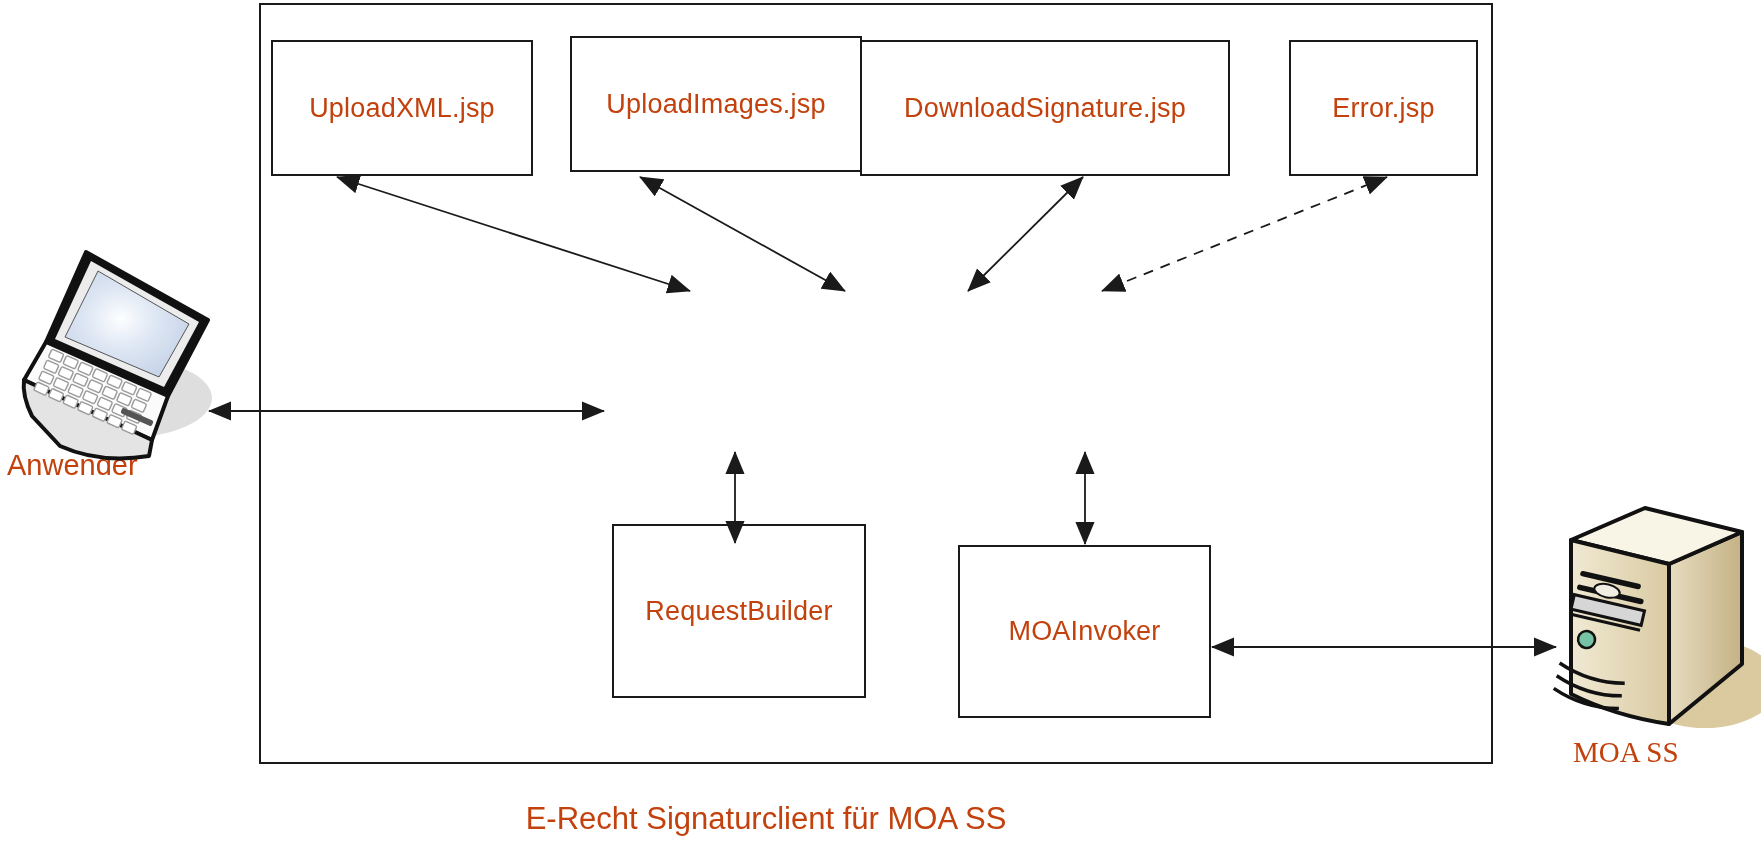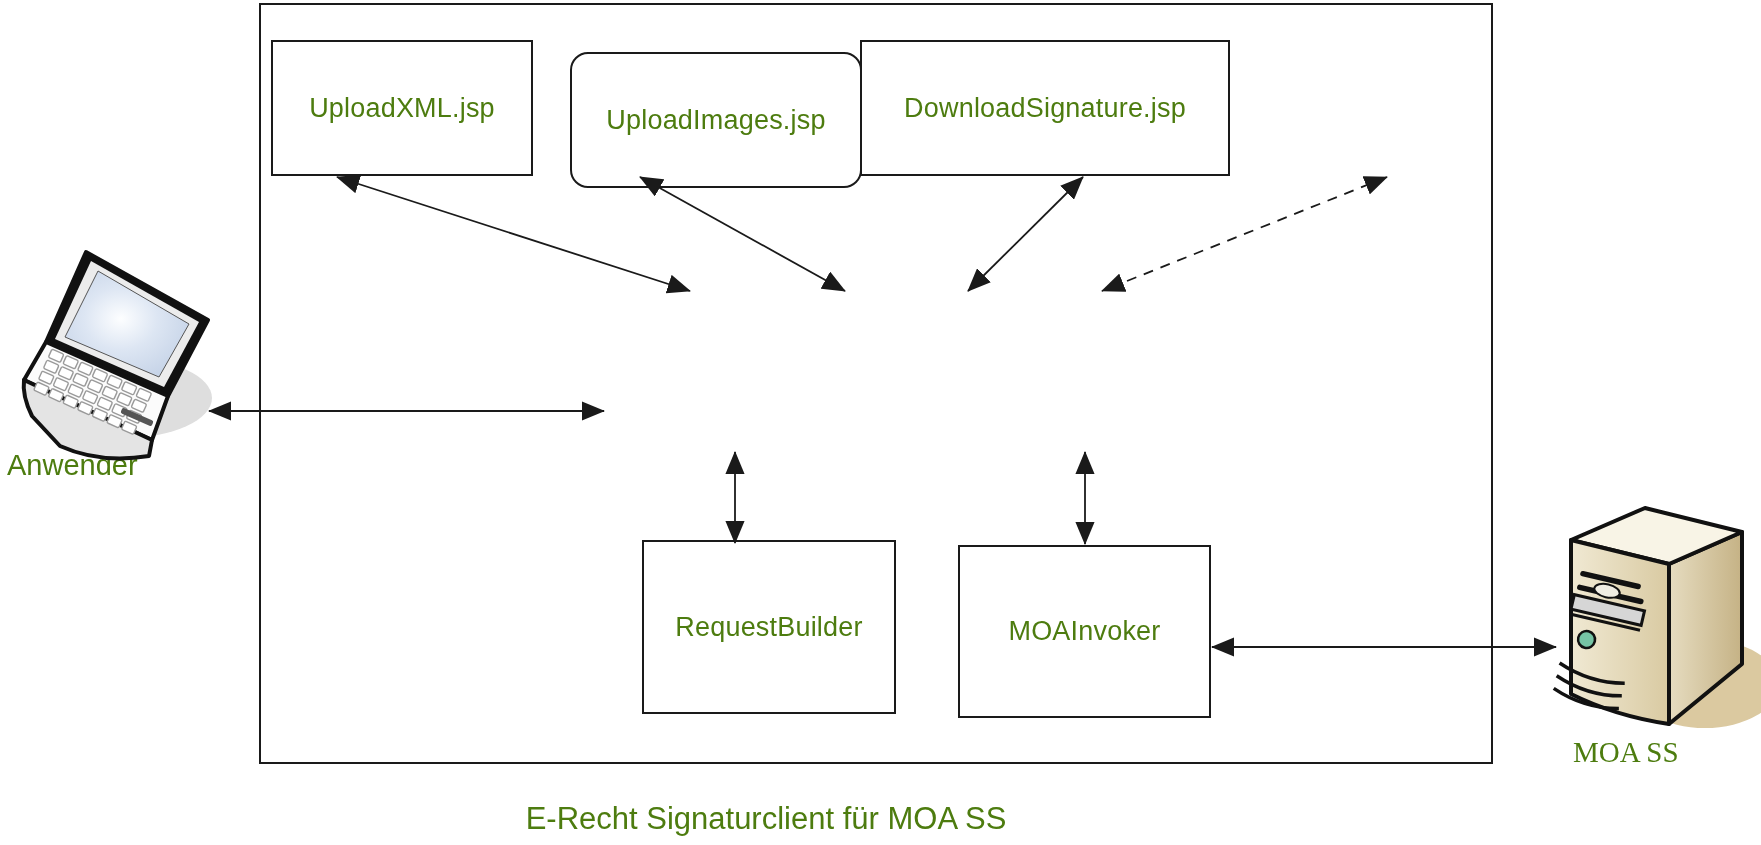--- a/index.html
+++ b/index.html
@@ -1,34 +1,34 @@
 <!DOCTYPE html>
 <html><head>
 <meta charset="utf-8">
 <style>
   html,body{margin:0;padding:0;background:#ffffff;}
   #stage{
     position:relative;width:1761px;height:845px;background:#ffffff;overflow:hidden;
-    font-family:"Liberation Sans","DejaVu Sans",sans-serif;color:#4d7c0f;
+    font-family:"Liberation Sans","DejaVu Sans",sans-serif;color:#c2410c;
   }
   .node{
     position:absolute;box-sizing:border-box;border:2px solid #1a1a1a;background:#ffffff;
     display:flex;align-items:center;justify-content:center;
     font-size:27px;letter-spacing:0.2px;white-space:nowrap;
   }
   #boundary{
     position:absolute;box-sizing:border-box;border:2px solid #1a1a1a;background:transparent;
     left:259px;top:3px;width:1234px;height:761px;
   }
   #node-uploadxml        {left:271px; top:40px;  width:262px; height:136px;}
-  #node-uploadimages     {left:570px; top:52px;  width:292px; height:136px;border-radius:18px;}
+  #node-uploadimages     {left:570px; top:36px;  width:292px; height:136px;}
   #node-downloadsignature{left:860px; top:40px;  width:370px; height:136px;}
   #node-error            {left:1289px;top:40px;  width:189px; height:136px;}
   #node-dispatcher       {left:605px; top:292px; width:606px; height:159px;}
-  #node-requestbuilder   {left:612px; top:540px; width:254px; height:174px;margin-left:30px;}
+  #node-requestbuilder   {left:612px; top:524px; width:254px; height:174px;}
   #node-moainvoker       {left:958px; top:545px; width:253px; height:173px;}
   .actor-label{
     position:absolute;font-size:29px;white-space:nowrap;
   }
   #label-anwender{left:7px;top:449px;width:180px;}
   #label-moass{left:1573px;top:736px;width:168px;font-family:Liberation Serif, serif;}
   #caption{
     position:absolute;left:450px;top:801px;width:632px;text-align:center;
     font-size:31px;white-space:nowrap;
   }
@@ -44,20 +44,23 @@
   <div id="boundary"></div>
 
   <div class="node" id="node-uploadxml">
     <span>UploadXML.jsp</span>
   </div>
   <div class="node" id="node-uploadimages">
     <span>UploadImages.jsp</span>
   </div>
   <div class="node" id="node-downloadsignature">
     <span>DownloadSignature.jsp</span>
+  </div>
+  <div class="node" id="node-error">
+    <span>Error.jsp</span>
   </div>
   <div class="node" id="node-requestbuilder">
     <span>RequestBuilder</span>
   </div>
   <div class="node" id="node-moainvoker">
     <span>MOAInvoker</span>
   </div>
 
   <div class="actor-label" id="label-anwender">Anwender</div>
   <div class="actor-label" id="label-moass">MOA SS</div>

